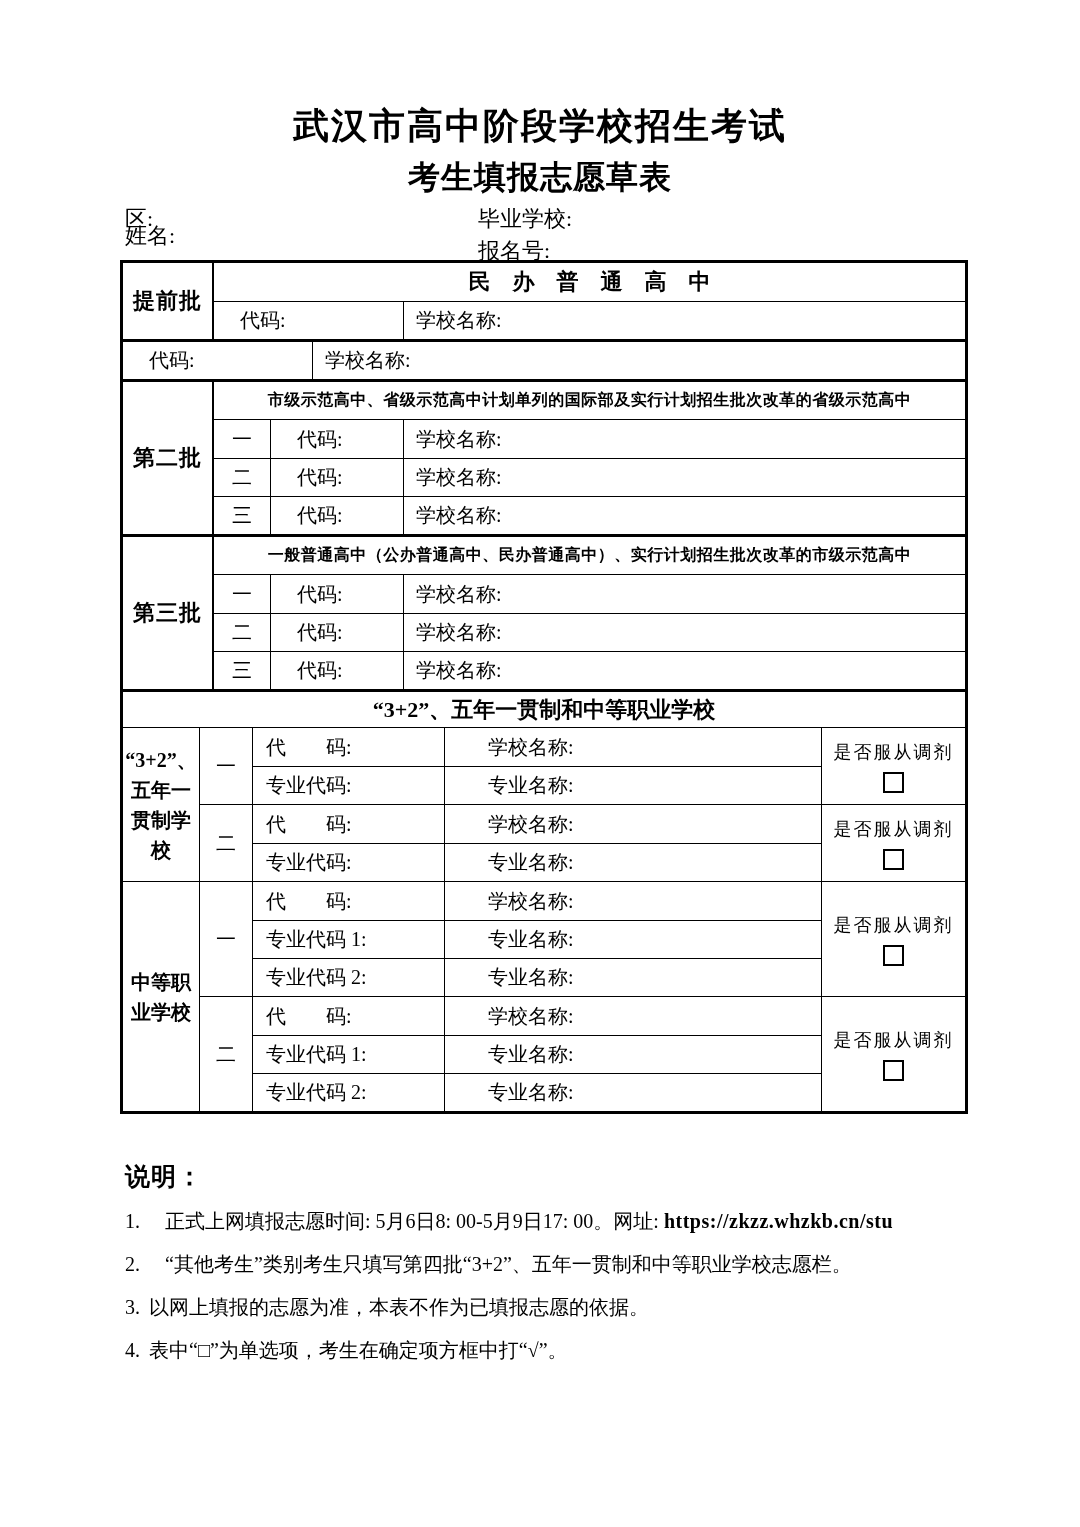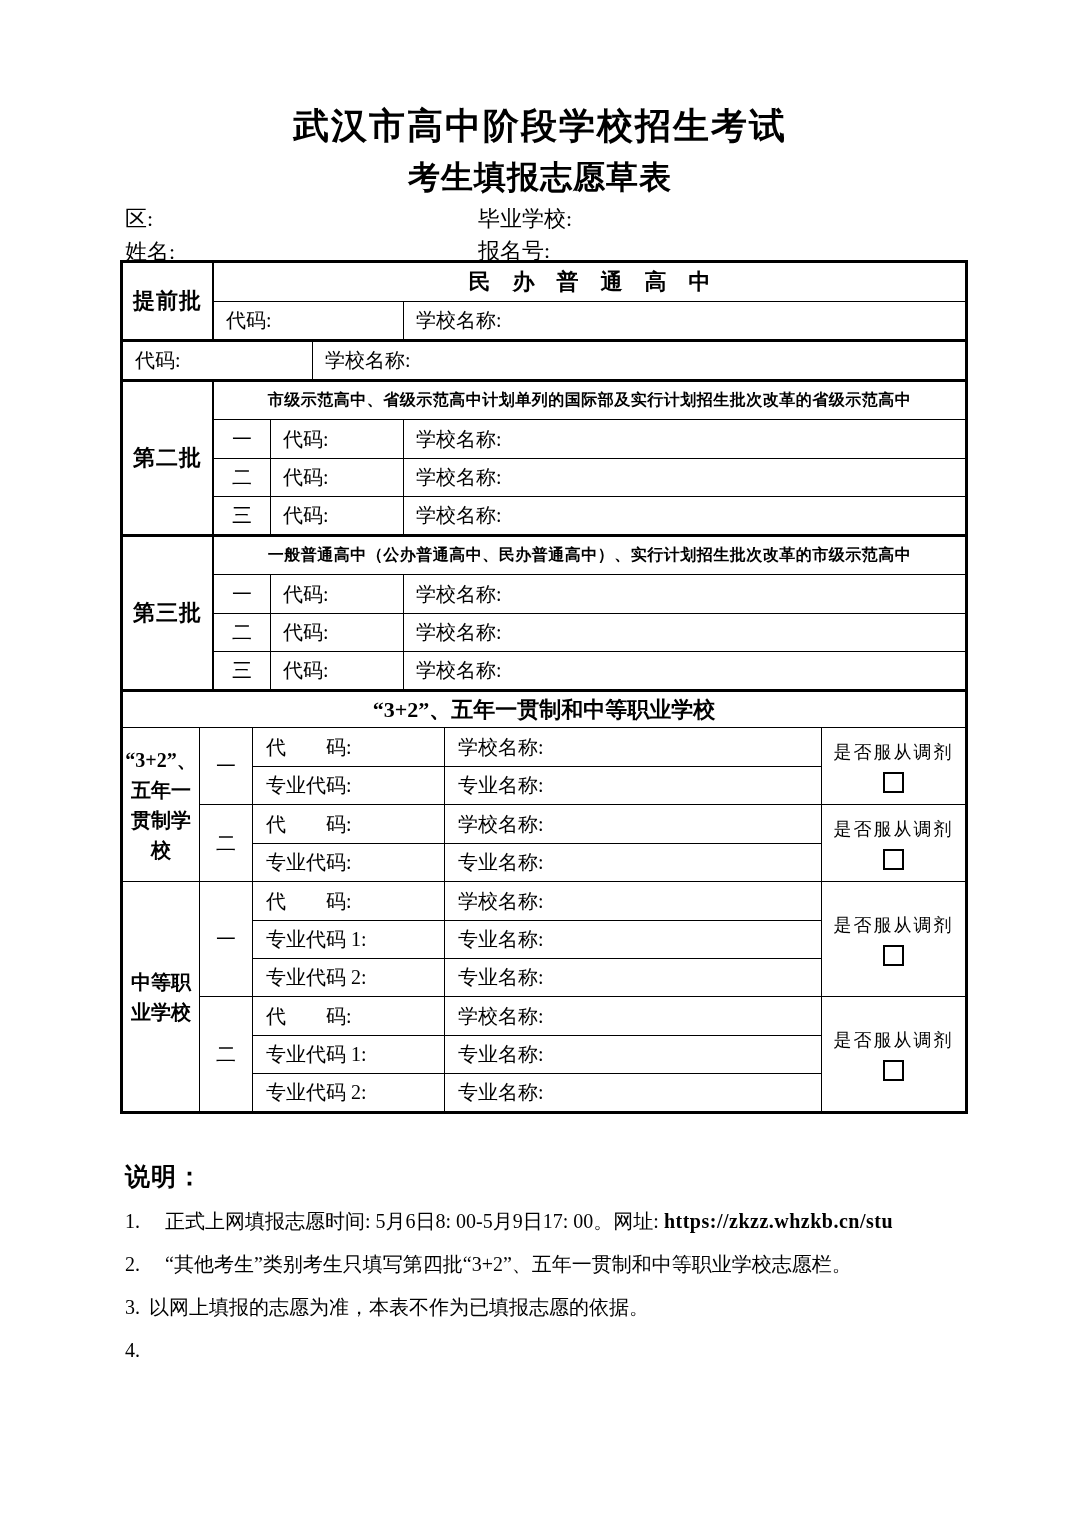--- a/index.html
+++ b/index.html
@@ -9,21 +9,21 @@
     font-family: "Liberation Serif", "DejaVu Serif", serif;
     color: #000;
   }
   .title1 { position: absolute; top: 102px; left: 0; width: 1080px;
     text-align: center; font-size: 36px; font-weight: bold; letter-spacing: 2px; }
   .title2 { position: absolute; top: 156px; left: 0; width: 1080px;
     text-align: center; font-size: 32px; font-weight: bold; letter-spacing: 1px; }
   .ilabel { position: absolute; font-size: 22px; }
   .i1 { top: 204px; left: 125px; }
   .i2 { top: 204px; left: 478px; }
-  .i3 { top: 237px; left: 125px; }
+  .i3 { top: 221px; left: 125px; }
   .i4 { top: 236px; left: 478px; text-align: center; }
 
   .vtable { position: absolute; top: 260px; left: 120px; width: 848px;
     border: 3px solid #000; background: #fff; }
   .sec { display: flex; }
   .sec + .sec { border-top: 3px solid #000; }
   .batch { width: 91px; min-width: 91px; border-right: 2px solid #000;
     display: flex; align-items: center; justify-content: center;
     font-weight: bold; font-size: 22px; letter-spacing: 1px; }
   .secbody { flex: 1; display: flex; flex-direction: column; }
@@ -31,36 +31,36 @@
     font-weight: bold; border-bottom: 1px solid #000; }
   .hdr-lg { height: 39px; font-size: 22px; }
   .hdr-sm { height: 38px; font-size: 16px; letter-spacing: 0.5px; }
   .hdr-b4 { height: 36px; font-size: 22px; }
   .r { display: flex; height: 37px; font-size: 20px; }
   .r + .r { border-top: 1px solid #000; }
   .r38 { height: 38px; }
   .cnum { width: 57px; min-width: 57px; border-right: 1px solid #000;
     display: flex; align-items: center; justify-content: center; }
   .ccode { width: 190px; min-width: 190px; border-right: 1px solid #000;
-    display: flex; align-items: center; padding-left: 12px; }
+    display: flex; align-items: center; padding-left: 26px; }
   .ccode-sm { width: 133px; min-width: 133px; }
   .cname { flex: 1; display: flex; align-items: center; padding-left: 12px; }
 
   .grp { display: flex; }
   .grp + .grp { border-top: 1px solid #000; }
   .cgrp { width: 77px; min-width: 77px; border-right: 1px solid #000;
     display: flex; align-items: center; justify-content: center; text-align: center;
     font-weight: bold; font-size: 20px; line-height: 30px; padding: 0 5px; }
   .grpbody { flex: 1; display: flex; flex-direction: column; }
   .sg { display: flex; }
   .sg + .sg { border-top: 1px solid #000; }
   .cnum4 { width: 53px; min-width: 53px; border-right: 1px solid #000;
     display: flex; align-items: center; justify-content: center; font-size: 20px; }
   .sgrows { flex: 1; display: flex; flex-direction: column; }
-  .r4 { display: flex; height: 38px; font-size: 20px; }
+  .r4 { display: flex; height: 38px; font-size: 20px; gap: 30px; }
   .r4 + .r4 { border-top: 1px solid #000; }
   .ccode4 { width: 192px; min-width: 192px; border-right: 1px solid #000;
     display: flex; align-items: center; padding-left: 13px; }
   .cname4 { flex: 1; display: flex; align-items: center; padding-left: 13px; }
   .cadj { width: 144px; min-width: 144px; border-left: 1px solid #000;
     display: flex; flex-direction: column; align-items: center; justify-content: center;
     gap: 8px; font-size: 18px; letter-spacing: 2px; }
   .cbx { width: 21px; height: 21px; border: 2px solid #000; background: #fff; }
 
   .notes { position: absolute; top: 1160px; left: 125px; width: 860px; }
@@ -252,14 +252,15 @@
   <div class="note">
     <span class="no-wide">2.</span>
     <span>“其他考生”类别考生只填写第四批“3+2”、五年一贯制和中等职业学校志愿栏。</span>
   </div>
   <div class="note">
     <span class="no-narrow">3.</span>
     <span>以网上填报的志愿为准，本表不作为已填报志愿的依据。</span>
   </div>
   <div class="note">
     <span class="no-narrow">4.</span>
+    <span>表中“□”为单选项，考生在确定项方框中打“√”。</span>
   </div>
 </div>
 
 </body></html>

